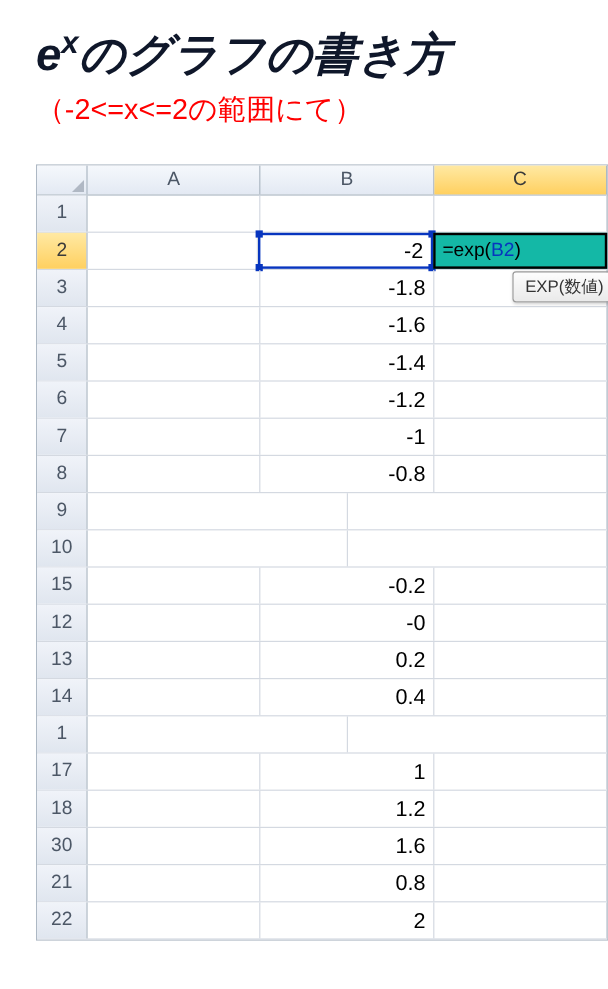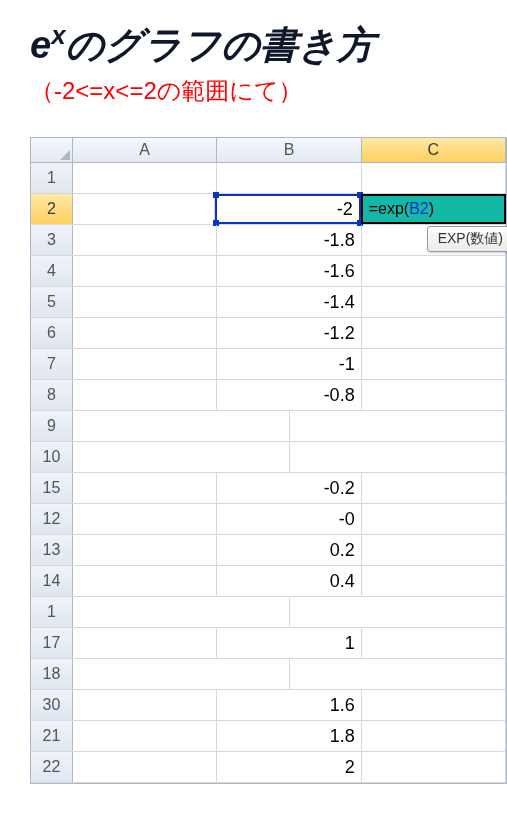--- a/index.html
+++ b/index.html
@@ -302,35 +302,38 @@
         <div class="row-header">17</div>
         <div class="cell"></div>
         <div class="cell">
           <span>1</span>
         </div>
         <div class="cell"></div>
       </div>
       <div class="data-row">
         <div class="row-header">18</div>
         <div class="cell"></div>
+        <div class="cell">
+          <span>1.2</span>
+        </div>
         <div class="cell"></div>
       </div>
       <div class="data-row">
         <div class="row-header">30</div>
         <div class="cell"></div>
         <div class="cell">
           <span>1.6</span>
         </div>
         <div class="cell"></div>
       </div>
       <div class="data-row">
         <div class="row-header">21</div>
         <div class="cell"></div>
         <div class="cell">
-          <span>1.8</span>
+          <span>0.8</span>
         </div>
         <div class="cell"></div>
       </div>
       <div class="data-row">
         <div class="row-header">22</div>
         <div class="cell"></div>
         <div class="cell">
           <span>2</span>
         </div>
         <div class="cell"></div>

